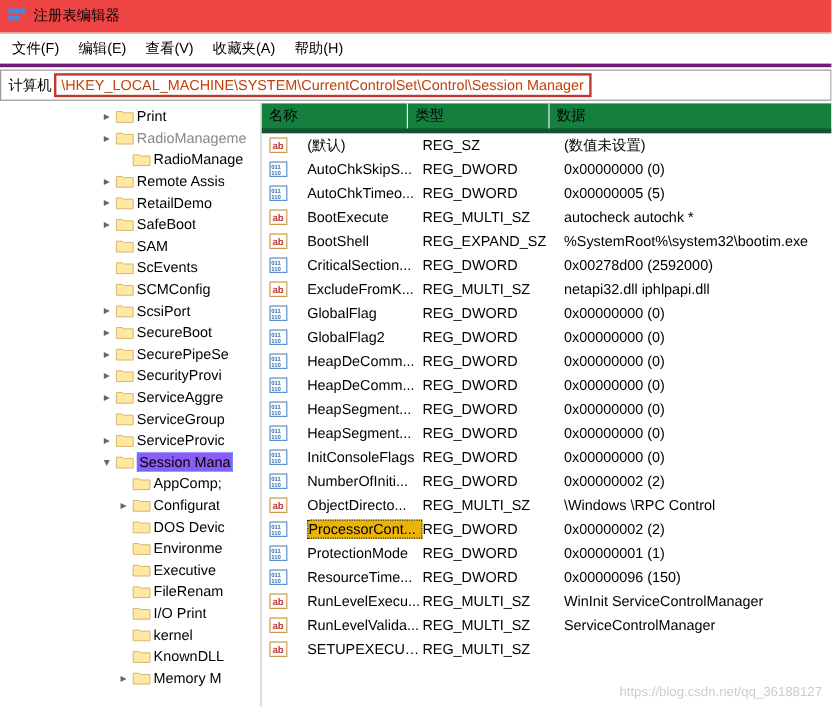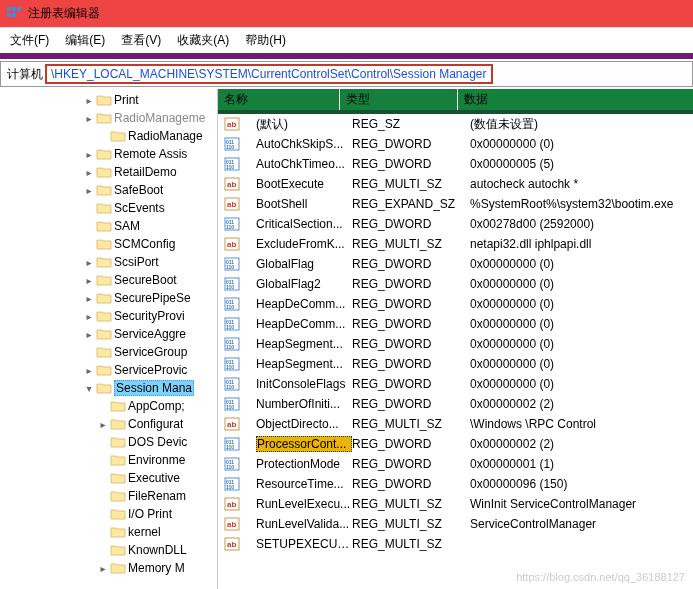--- a/index.html
+++ b/index.html
@@ -18,36 +18,36 @@
   align-items: center;
   padding: 4px 6px;
   background: #ef4444;
   border-bottom: 1px solid #ddd;
 }
 .titlebar .icon { margin-right: 6px; }
 .menubar {
   display: flex;
   gap: 4px;
   padding: 2px 4px;
-  border-bottom: 6px solid #701a75;
+  border-bottom: 3px solid #701a75;
 }
 .menuitem { padding: 2px 6px; cursor: default; }
 .addressbar {
   display: flex;
   align-items: center;
   padding: 2px 4px;
   border: 1px solid #999;
   margin: 2px 0;
 }
 .addressbar .label { padding: 0 2px; }
 .addressbar .path {
   border: 2px solid #c0392b;
   padding: 1px 4px;
   flex: 0 0 auto;
-  color: #1d4ed8;
+  color: #c2410c;
 }
 .main {
   display: flex;
   height: calc(100% - 70px);
 }
 .tree {
   width: 218px;
   overflow: hidden;
   border-right: 1px solid #ccc;
   padding: 2px 0 2px 2px;
@@ -67,21 +67,21 @@
   font-size: 10px;
   flex: 0 0 auto;
 }
 .tree-item .foldericon {
   width: 16px; height: 14px;
   flex: 0 0 auto;
   margin-right: 2px;
 }
 .tree-item .label { flex: 0 1 auto; overflow: hidden; text-overflow: ellipsis; }
 .tree-item.selected .label {
-  background: #7dd3fc;
+  background: #8b5cf6;
   border: 1px dotted #3399ff;
   padding: 0 1px;
 }
 .tree-item.greyed .label { color: #888; }
 .listview {
   flex: 1;
   overflow: hidden;
 }
 .listhead {
   display: flex;
@@ -193,29 +193,29 @@
             <path d="M1 3 L6 3 L7 4 L15 4 L15 12 L1 12 Z" fill="#ffe9a2" stroke="#d4b26a" stroke-width="0.8"></path>
           </svg></span>
         <span class="label">SafeBoot</span>
       </div>
       <div class="tree-item">
         <span class="indent" style="width:80px"></span>
         <span class="exp"></span>
         <span class="foldericon"><svg width="16" height="14" viewBox="0 0 16 14">
             <path d="M1 3 L6 3 L7 4 L15 4 L15 12 L1 12 Z" fill="#ffe9a2" stroke="#d4b26a" stroke-width="0.8"></path>
           </svg></span>
+        <span class="label">SAM</span>
+      </div>
+      <div class="tree-item">
+        <span class="indent" style="width:80px"></span>
+        <span class="exp"></span>
+        <span class="foldericon"><svg width="16" height="14" viewBox="0 0 16 14">
+            <path d="M1 3 L6 3 L7 4 L15 4 L15 12 L1 12 Z" fill="#ffe9a2" stroke="#d4b26a" stroke-width="0.8"></path>
+          </svg></span>
         <span class="label">ScEvents</span>
-      </div>
-      <div class="tree-item">
-        <span class="indent" style="width:80px"></span>
-        <span class="exp"></span>
-        <span class="foldericon"><svg width="16" height="14" viewBox="0 0 16 14">
-            <path d="M1 3 L6 3 L7 4 L15 4 L15 12 L1 12 Z" fill="#ffe9a2" stroke="#d4b26a" stroke-width="0.8"></path>
-          </svg></span>
-        <span class="label">SAM</span>
       </div>
       <div class="tree-item">
         <span class="indent" style="width:80px"></span>
         <span class="exp"></span>
         <span class="foldericon"><svg width="16" height="14" viewBox="0 0 16 14">
             <path d="M1 3 L6 3 L7 4 L15 4 L15 12 L1 12 Z" fill="#ffe9a2" stroke="#d4b26a" stroke-width="0.8"></path>
           </svg></span>
         <span class="label">SCMConfig</span>
       </div>
       <div class="tree-item">

